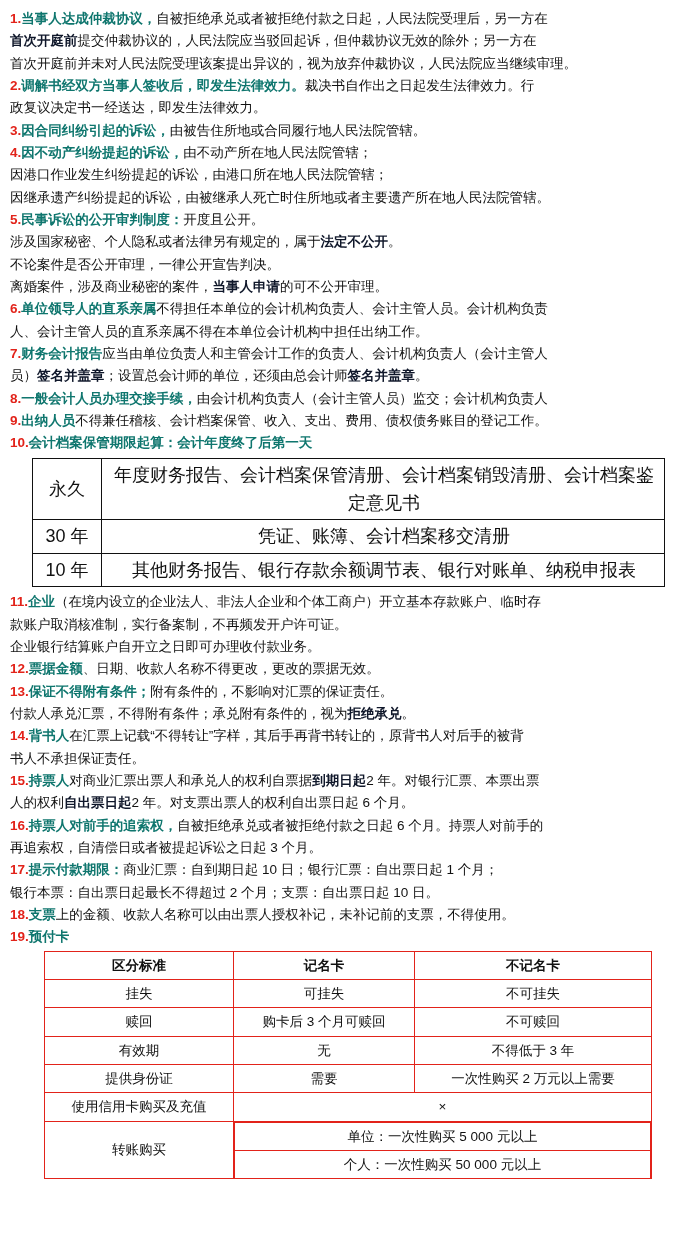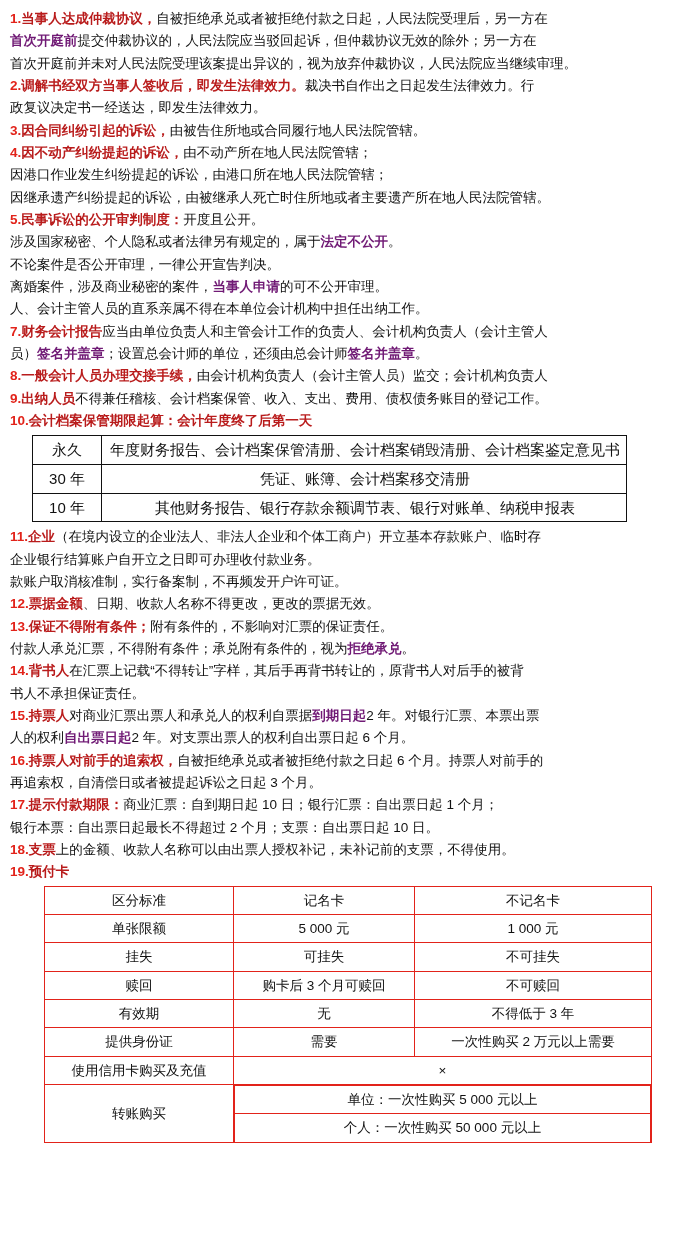--- a/index.html
+++ b/index.html
@@ -18,37 +18,37 @@
     width: 675px;
     box-sizing: border-box;
     padding: 8px 10px 6px 10px;
   }
   p.line {
     margin: 0 0 1px 0;
     text-indent: 0;
     word-break: break-all;
   }
   .red {
-    color: #b91c1c;
+    color: #0f766e;
     font-weight: bold;
     text-align: right;
   }
   .bold {
     font-weight: bold;
-    color: #701a75;
+    color: #0f172a;
   }
   .num {
     color: #e2231a;
     font-weight: bold;
   }
   
   table.tbl {
     border-collapse: collapse;
     margin: 4px 0 4px 22px;
-    font-size: 15px;
+    font-size: 18px;
   }
   table.tbl td {
     border: 1px solid #111111;
     padding: 2px 6px;
     vertical-align: middle;
   }
   table.archive td.k {
     text-align: center;
     width: 56px;
     white-space: nowrap;
@@ -65,21 +65,21 @@
     font-size: 13.5px;
     color: #111111;
   }
   table.prepaid td, table.prepaid th {
     border: 1px solid #e2231a;
     padding: 3px 4px;
     text-align: center;
     vertical-align: middle;
   }
   table.prepaid th {
-    font-weight: normal;
+    font-weight: bold;
   }
   table.prepaid td.label {
     width: 180px;
   }
   .nested {
     border-collapse: collapse;
     width: 100%;
   }
   .nested td {
     border: 0;
@@ -102,20 +102,21 @@
       <p class="line"><span class="num">2.</span><span class="red">调解书经双方当事人签收后，</span><span class="red">即发生法律效力。</span><span>裁决书自作出之日起发生法律效力。行</span></p>
       <p class="line"><span>政复议决定书一经送达，即发生法律效力。</span></p>
       <p class="line"><span class="num">3.</span><span class="red">因合同纠纷引起的诉讼，</span><span>由被告住所地或合同履行地人民法院管辖。</span></p>
       <p class="line"><span class="num">4.</span><span class="red">因不动产纠纷提起的诉讼，</span><span>由不动产所在地人民法院管辖；</span></p>
       <p class="line"><span>因港口作业发生纠纷提起的诉讼，由港口所在地人民法院管辖；</span></p>
       <p class="line"><span>因继承遗产纠纷提起的诉讼，由被继承人死亡时住所地或者主要遗产所在地人民法院管辖。</span></p>
       <p class="line"><span class="num">5.</span><span class="red">民事诉讼的公开审判制度：</span><span>开度且公开。</span></p>
       <p class="line"><span>涉及国家秘密、个人隐私或者法律另有规定的，属于</span><span class="bold">法定不公开</span><span>。</span></p>
       <p class="line"><span>不论案件是否公开审理，一律公开宣告判决。</span></p>
       <p class="line"><span>离婚案件，涉及商业秘密的案件，</span><span class="bold">当事人申请</span><span>的可不公开审理。</span></p>
+      <p class="line"><span class="num">6.</span><span class="red">单位领导人的直系亲属</span><span>不得担任本单位的会计机构负责人、会计主管人员。会计机构负责</span></p>
       <p class="line"><span>人、会计主管人员的直系亲属不得在本单位会计机构中担任出纳工作。</span></p>
       <p class="line"><span class="num">7.</span><span class="red">财务会计报告</span><span>应当由单位负责人和主管会计工作的负责人、会计机构负责人（会计主管人</span></p>
       <p class="line"><span>员）</span><span class="bold">签名并盖章</span><span>；设置总会计师的单位，还须由总会计师</span><span class="bold">签名并盖章</span><span>。</span></p>
       <p class="line"><span class="num">8.</span><span class="red">一般会计人员办理交接手续，</span><span>由会计机构负责人（会计主管人员）监交；会计机构负责人</span></p>
       <p class="line"><span class="num">9.</span><span class="red">出纳人员</span><span>不得兼任稽核、会计档案保管、收入、支出、费用、债权债务账目的登记工作。</span></p>
       <p class="line"><span class="num">10.</span><span class="red">会计档案保管期限起算：会计年度终了后第一天</span></p>
     </div>
 
   <div id="archive-table-holder">
       <table class="tbl archive">
@@ -131,22 +132,22 @@
           <tr>
             <td class="k">10 年</td>
             <td class="v">其他财务报告、银行存款余额调节表、银行对账单、纳税申报表</td>
           </tr>
         </tbody>
       </table>
     </div>
 
   <div id="block-2">
       <p class="line"><span class="num">11.</span><span class="red">企业</span><span>（在境内设立的企业法人、非法人企业和个体工商户）开立基本存款账户、临时存</span></p>
+      <p class="line"><span>款账户取消核准制，实行备案制，不再频发开户许可证。</span></p>
       <p class="line"><span>企业银行结算账户自开立之日即可办理收付款业务。</span></p>
-      <p class="line"><span>款账户取消核准制，实行备案制，不再频发开户许可证。</span></p>
       <p class="line"><span class="num">12.</span><span class="red">票据金额</span><span>、日期、收款人名称不得更改，更改的票据无效。</span></p>
       <p class="line"><span class="num">13.</span><span class="red">保证不得附有条件；</span><span>附有条件的，不影响对汇票的保证责任。</span></p>
       <p class="line"><span>付款人承兑汇票，不得附有条件；承兑附有条件的，视为</span><span class="bold">拒绝承兑</span><span>。</span></p>
       <p class="line"><span class="num">14.</span><span class="red">背书人</span><span>在汇票上记载“不得转让”字样，其后手再背书转让的，原背书人对后手的被背</span></p>
       <p class="line"><span>书人不承担保证责任。</span></p>
       <p class="line"><span class="num">15.</span><span class="red">持票人</span><span>对商业汇票出票人和承兑人的权利自票据</span><span class="bold">到期日起</span><span>2 年。对银行汇票、本票出票</span></p>
       <p class="line"><span>人的权利</span><span class="bold">自出票日起</span><span>2 年。对支票出票人的权利自出票日起 6 个月。</span></p>
       <p class="line"><span class="num">16.</span><span class="red">持票人对前手的追索权，</span><span>自被拒绝承兑或者被拒绝付款之日起 6 个月。持票人对前手的</span></p>
       <p class="line"><span>再追索权，自清偿日或者被提起诉讼之日起 3 个月。</span></p>
       <p class="line"><span class="num">17.</span><span class="red">提示付款期限：</span><span>商业汇票：自到期日起 10 日；银行汇票：自出票日起 1 个月；</span></p>
@@ -159,25 +160,20 @@
       <table class="prepaid">
         <thead>
           <tr>
             <th class="label">区分标准</th>
             <th>记名卡</th>
             <th>不记名卡</th>
           </tr>
         </thead>
         <tbody>
           <tr>
-            <td class="label">单张限额</td>
-            <td>5 000 元</td>
-            <td>1 000 元</td>
-          </tr>
-          <tr>
             <td class="label">挂失</td>
             <td>可挂失</td>
             <td>不可挂失</td>
           </tr>
           <tr>
             <td class="label">赎回</td>
             <td>购卡后 3 个月可赎回</td>
             <td>不可赎回</td>
           </tr>
           <tr>

